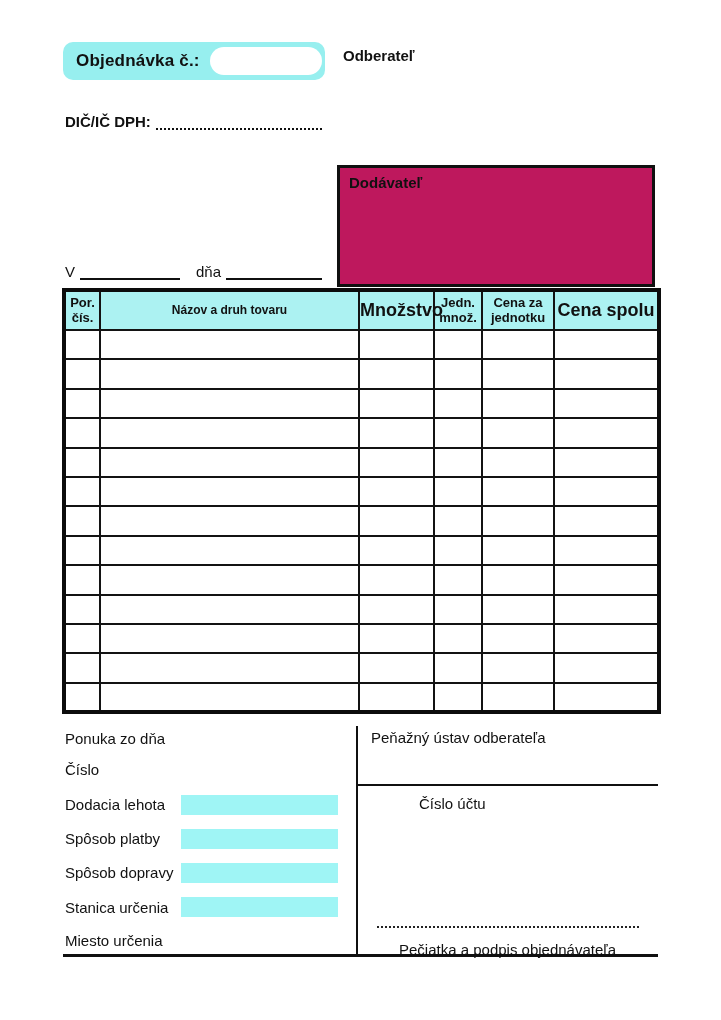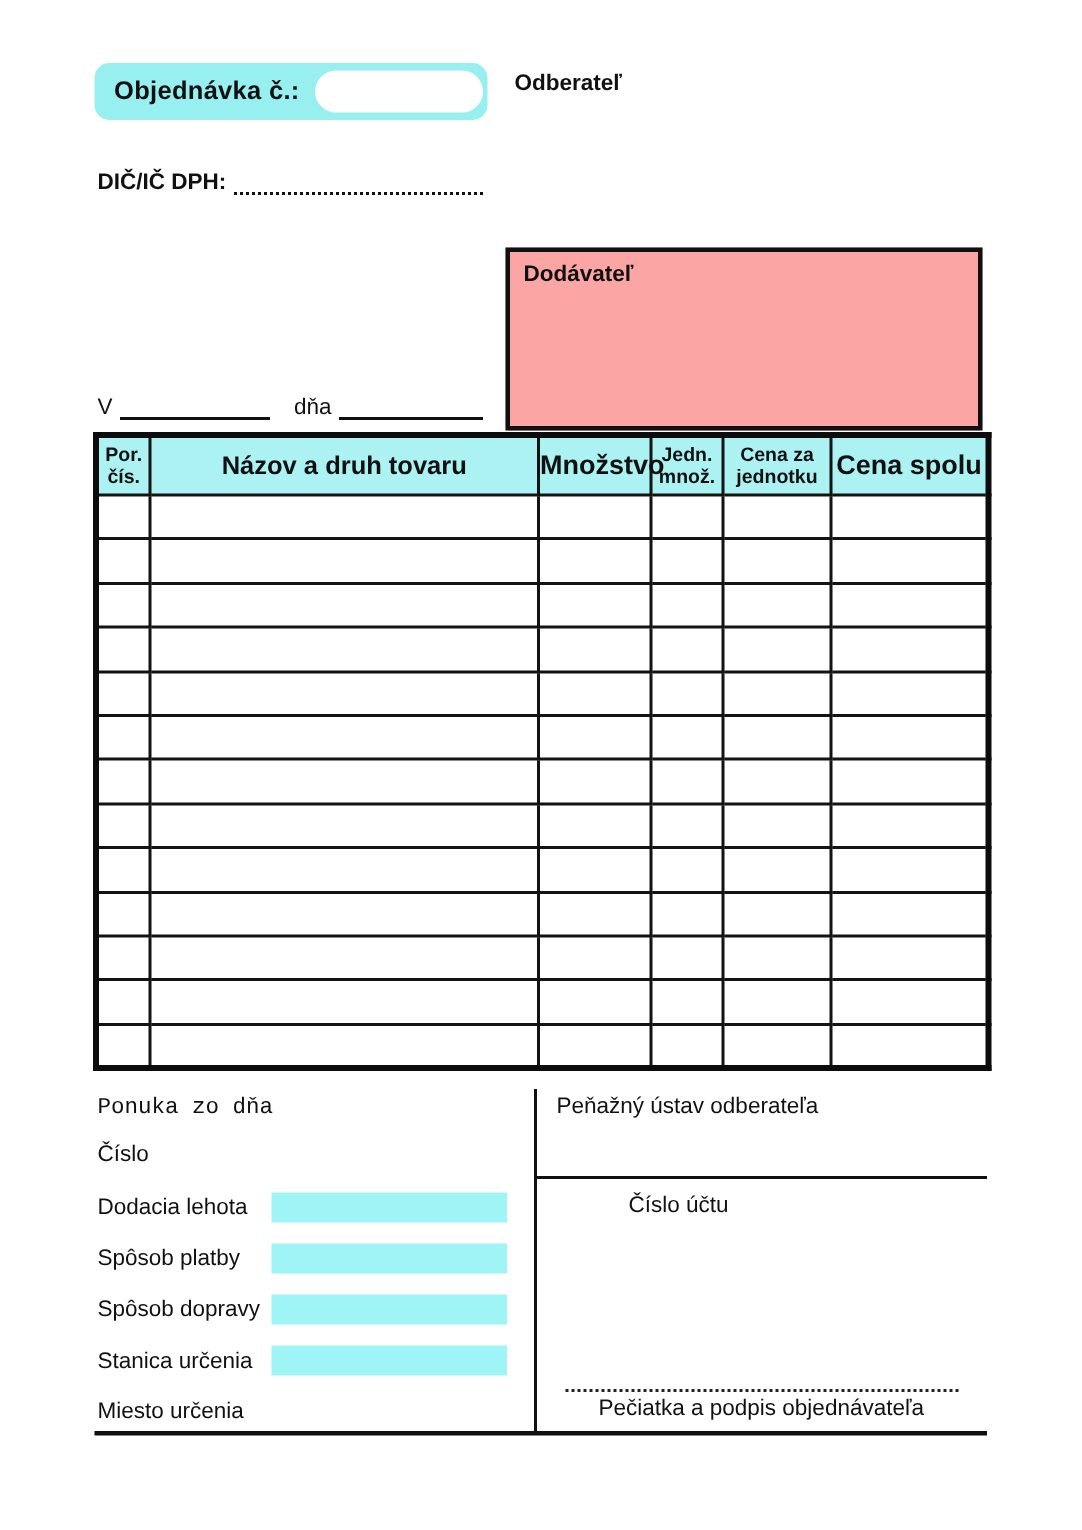--- a/index.html
+++ b/index.html
@@ -33,50 +33,50 @@
   }
   .flabel-b{font-weight:bold;}
   .leader{flex:1 1 auto;border-bottom:2px dotted var(--line-black);height:13px;margin-left:5px;}
   .leader.solid{border-bottom-style:solid;}
   .leader.fixed87{flex:0 0 87px;}
   .leader.fixed100{flex:0 0 100px;}
   .mid-label{margin-left:16px;}
   
   .supplier-box{
     position:absolute;left:337px;top:165px;width:318px;height:122px;
-    border:3px solid var(--line-black);background:#fca5a5;padding:6px 9px;
+    border:3px solid var(--line-black);background:#be185d;padding:6px 9px;
   }
   .supplier-box .lbl{font-weight:bold;font-size:15px;}
   
   table.items{
     position:absolute;left:62px;top:288px;width:595px;
     border-collapse:collapse;table-layout:fixed;
     border:4px solid #0c0c0c;
     padding-left:12px;
   }
   table.items th, table.items td{border:2px solid #131313;padding:0;}
   table.items thead tr{height:40px;}
   table.items tbody tr{height:29.4px;}
   table.items th{
     background:var(--header-cyan);font-weight:bold;font-size:13px;line-height:1.15;
     white-space:pre-line;text-align:center;vertical-align:middle;
   }
-  table.items th.nazov{font-size:17px;}
+  table.items th.nazov{font-size:12px;}
   table.items th.mnozstvo, table.items th.cenaspolu{font-size:18px;}
   table.items td{background:#ffffff;}
   
   .vdiv{position:absolute;left:356px;top:726px;width:2px;height:230px;background:var(--line-black);}
   .hline-right{position:absolute;left:356px;top:784px;width:302px;height:2px;background:var(--line-black);}
   .bottom-line{position:absolute;left:63px;top:954px;width:595px;height:3px;background:var(--line-black);}
   .bl-label{position:absolute;left:65px;font-size:15px;white-space:nowrap;}
   .bl-box{position:absolute;left:181px;width:157px;height:20px;background:var(--field-cyan);}
   .br-label{position:absolute;left:371px;font-size:15px;white-space:nowrap;}
   .sig-wrap{position:absolute;left:357px;top:926px;width:301px;text-align:center;}
   .sig-dotted{width:262px;margin:0 auto;border-top:2px dotted #222;height:0;}
-  .sig-label{font-size:15px;margin-top:2px;}
+  .sig-label{font-size:15px;margin-top:13px;}
 </style>
 </head>
 <body>
 
 <div class="page">
 
   <div class="title-bar">
     <span class="title">Objednávka č.:</span>
     <span class="order-pill"></span>
   </div>
@@ -224,21 +224,21 @@
           <td></td>
           <td></td>
         </tr>
       </tbody>
   </table>
 
   <div class="vdiv"></div>
   <div class="hline-right"></div>
   <div class="bottom-line"></div>
 
-  <div class="bl-label" style="top:730px;font-family:Liberation Mono, monospace;">Ponuka zo dňa</div>
+  <div class="bl-label" style="top:730px;">Ponuka zo dňa</div>
   <div class="bl-label" style="top:761px;">Číslo</div>
   <div class="bl-label" style="top:796px;">Dodacia lehota</div>
   <div class="bl-label" style="top:830px;">Spôsob platby</div>
   <div class="bl-label" style="top:864px;">Spôsob dopravy</div>
   <div class="bl-label" style="top:899px;">Stanica určenia</div>
   <div class="bl-label" style="top:932px;">Miesto určenia</div>
 
   <div class="bl-box" style="top:795px;"></div>
   <div class="bl-box" style="top:829px;"></div>
   <div class="bl-box" style="top:863px;"></div>

